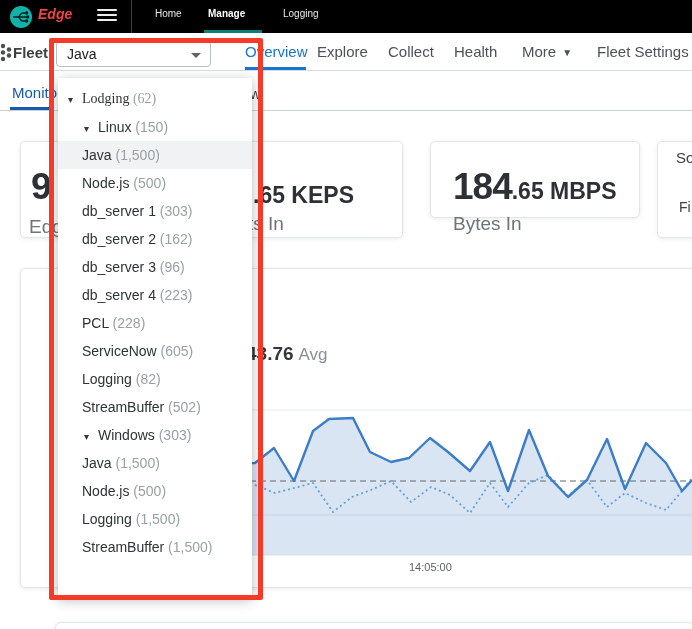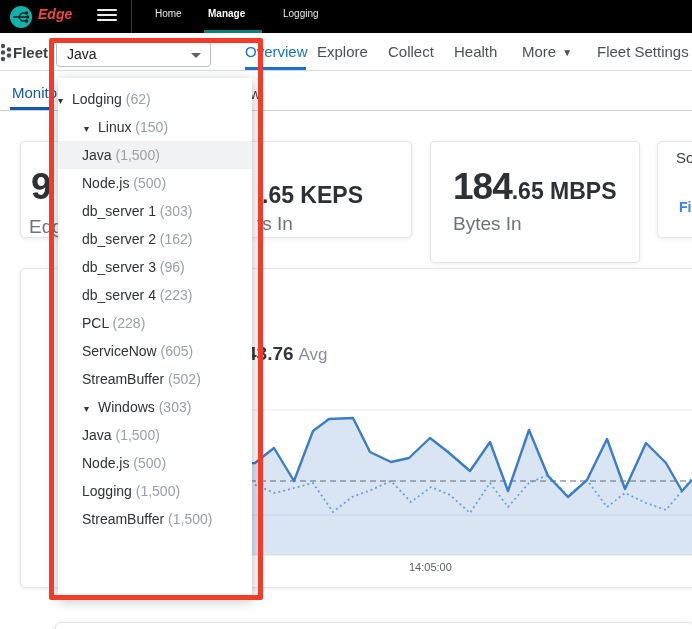--- a/index.html
+++ b/index.html
@@ -45,21 +45,21 @@
   .avg-line{position:absolute;left:246px;top:343px;z-index:2;white-space:nowrap;}
   .avg-line .v{font-size:19px;font-weight:700;color:#32373c;}
   .avg-line .l{font-size:17px;color:#8a8f94;margin-left:5px;}
   .xtick{position:absolute;left:409px;top:561px;font-size:11px;color:#5f6368;z-index:2;}
   #chart-svg{position:absolute;left:0;top:0;z-index:1;pointer-events:none;}
 
   
   .dd-panel{position:absolute;left:58px;top:78px;width:194px;height:519px;background:#fff;z-index:10;
     box-shadow:0 3px 12px rgba(0,0,0,.28);padding-top:0;box-sizing:border-box;overflow:hidden;}
   .dd-item{height:28px;line-height:28px;font-size:14px;color:#2f3337;cursor:pointer;white-space:nowrap;}
-  .dd-item.lvl0{}
+  .dd-item.lvl0{padding-left:10px;font-family:Liberation Serif, serif;}
   .dd-item.lvl1{padding-left:26px;}
   .dd-item.lvl2{padding-left:24px;}
   .dd-item.selected{background:#f1f2f3;}
   .dd-caret{display:inline-block;width:14px;font-size:10px;color:#33373b;}
   .dd-count{color:#9aa0a6;}
   .dd-pad{height:7px;}
 
   
   .red-rect{position:absolute;left:49px;top:38px;width:214px;height:562px;border:5px solid #f43b2a;border-radius:2px;box-sizing:border-box;z-index:20;pointer-events:none;}
 
@@ -119,31 +119,31 @@
 
   <div class="subtab">Monitor</div>
   <div class="subtab-underline"></div>
   <div class="subtab-frag">w</div>
   <div class="subnav-divider"></div>
 
   <div class="card" style="left:20px;top:141px;width:97px;height:97px;">
     <div class="metric abs" style="left:10px;top:24px;"><span class="big">9</span></div>
     <div class="metric-label abs" style="left:8px;top:74px;">Edg</div>
   </div>
-  <div class="card" style="left:135px;top:141px;width:277px;height:97px;">
+  <div class="card" style="left:126px;top:141px;width:277px;height:97px;">
     <div class="metric abs" style="left:126px;top:40px;"><span class="small">.65 KEPS</span></div>
     <div class="metric-label abs" style="left:121px;top:71px;">ts In</div>
   </div>
-  <div class="card" style="left:430px;top:141px;width:210px;height:122px;padding-left:32px;">
+  <div class="card" style="left:430px;top:141px;width:210px;height:77px;padding-left:32px;">
     <div class="metric abs" style="left:22px;top:24px;"><span class="big">184</span><span class="small">.65 MBPS</span></div>
     <div class="metric-label abs" style="left:22px;top:71px;">Bytes In</div>
   </div>
   <div class="card" style="left:657px;top:141px;width:120px;height:97px;">
     <div class="abs" style="left:18px;top:7px;font-size:15px;color:#3c4043;">Sou</div>
-    <div class="abs" style="left:21px;top:57px;font-size:14px;color:#3b82f6;font-weight:bold;">Fi</div>
+    <div class="abs" style="left:21px;top:57px;font-size:14px;color:#404040;">Fi</div>
   </div>
 
   <div class="card" style="left:20px;top:268px;width:700px;height:320px;"></div>
   <div class="avg-line">
     <span class="v">43.76</span><span class="l">Avg</span>
   </div>
   <svg id="chart-svg" width="692" height="629" viewBox="0 0 692 629">
       <line x1="90" x2="692" y1="410" y2="410" stroke="#e6e8ea" stroke-width="1"></line>
       <line x1="90" x2="692" y1="515" y2="515" stroke="#e6e8ea" stroke-width="1"></line>
       <polygon points="90,466 255,463 274,448 294,481 313,431 329,419 353,418 370,452 391,462 409,458 430,438 448,452 470,471 490,442 508,491 529,430 548,476 568,497 587,480 607,439 625,489 646,443 666,463 682,491 692,480 692,555 90,555" fill="#7ba3d6" fill-opacity="0.28" stroke="none"></polygon>
@@ -162,20 +162,21 @@
         <div class="dd-item lvl0"><span class="dd-caret">▾</span><span class="dd-label">Lodging</span><span class="dd-count"> (62)</span></div>
         <div class="dd-item lvl1"><span class="dd-caret">▾</span><span class="dd-label">Linux</span><span class="dd-count"> (150)</span></div>
         <div class="dd-item lvl2 selected"><span class="dd-label">Java</span><span class="dd-count"> (1,500)</span></div>
         <div class="dd-item lvl2"><span class="dd-label">Node.js</span><span class="dd-count"> (500)</span></div>
         <div class="dd-item lvl2"><span class="dd-label">db_server 1</span><span class="dd-count"> (303)</span></div>
         <div class="dd-item lvl2"><span class="dd-label">db_server 2</span><span class="dd-count"> (162)</span></div>
         <div class="dd-item lvl2"><span class="dd-label">db_server 3</span><span class="dd-count"> (96)</span></div>
         <div class="dd-item lvl2"><span class="dd-label">db_server 4</span><span class="dd-count"> (223)</span></div>
         <div class="dd-item lvl2"><span class="dd-label">PCL</span><span class="dd-count"> (228)</span></div>
         <div class="dd-item lvl2"><span class="dd-label">ServiceNow</span><span class="dd-count"> (605)</span></div>
+        <div class="dd-item lvl2"><span class="dd-label">Logging</span><span class="dd-count"> (82)</span></div>
         <div class="dd-item lvl2"><span class="dd-label">StreamBuffer</span><span class="dd-count"> (502)</span></div>
         <div class="dd-item lvl1"><span class="dd-caret">▾</span><span class="dd-label">Windows</span><span class="dd-count"> (303)</span></div>
         <div class="dd-item lvl2"><span class="dd-label">Java</span><span class="dd-count"> (1,500)</span></div>
         <div class="dd-item lvl2"><span class="dd-label">Node.js</span><span class="dd-count"> (500)</span></div>
         <div class="dd-item lvl2"><span class="dd-label">Logging</span><span class="dd-count"> (1,500)</span></div>
         <div class="dd-item lvl2"><span class="dd-label">StreamBuffer</span><span class="dd-count"> (1,500)</span></div>
       </div>
   </div>
 
   <div class="red-rect"></div>

